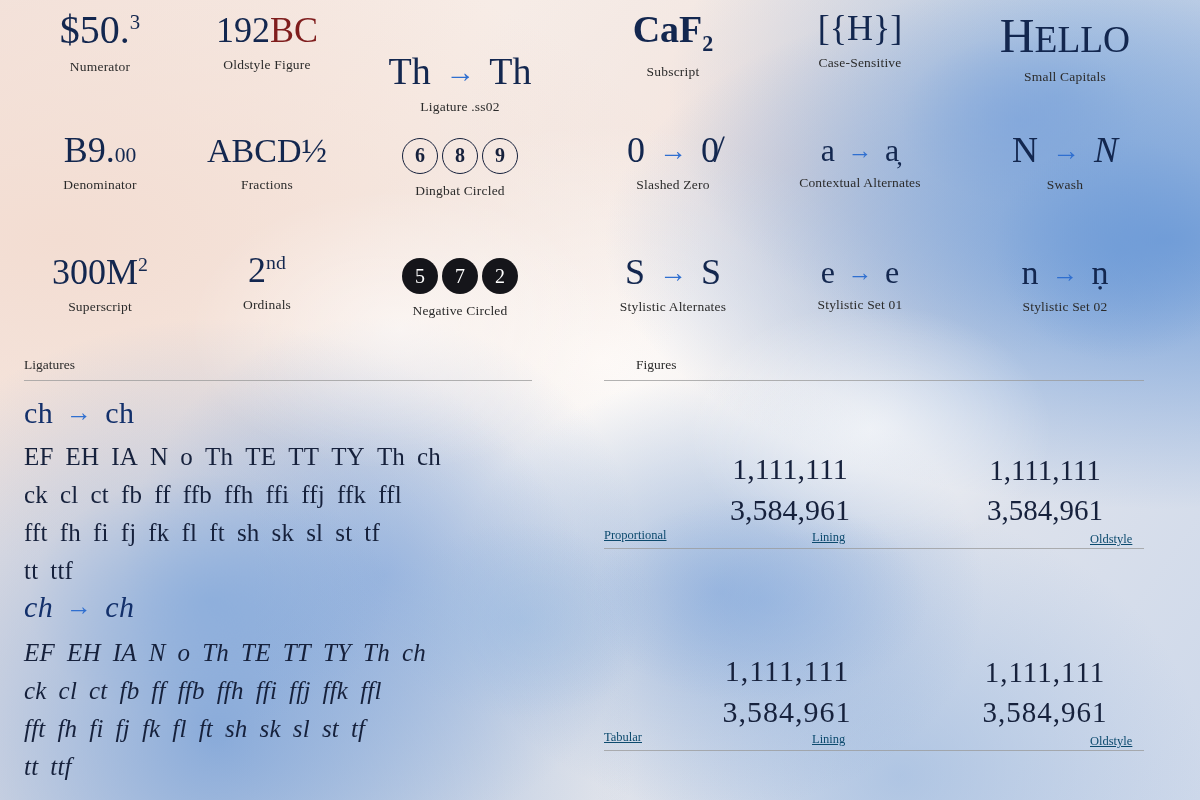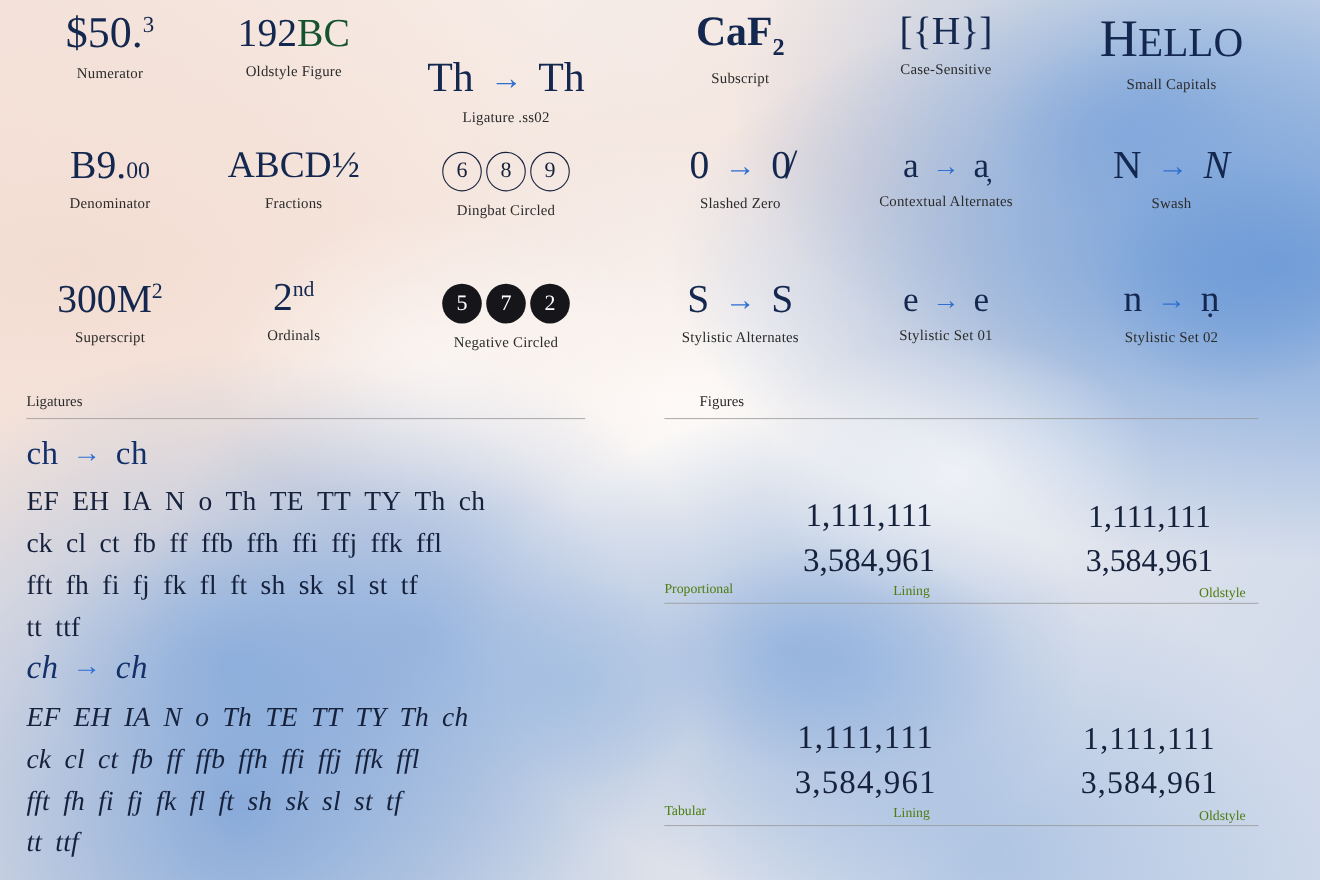--- a/index.html
+++ b/index.html
@@ -70,21 +70,21 @@
     white-space: nowrap;
     font-family: "Liberation Serif", serif;
   }
   .feature .cap {
     font-family: "Liberation Serif", serif;
     font-size: 13.5px;
     color: #2b2b2b;
     margin-top: 9px;
     letter-spacing: 0.2px;
   }
-  .blue { color: #14532d; }
+  .blue { color: #7f1d1d; }
 
   
   .arrow {
     color: #2f6fd0;
     font-size: 0.78em;
     vertical-align: 0.08em;
     padding: 0 0.18em;
   }
 
   
@@ -149,21 +149,22 @@
     color: #16213c;
     font-size: 30px;
     line-height: 1.38;
     text-align: center;
     white-space: nowrap;
   }
   .fig-num.osf { font-size: 29px; }
   .fig-label {
     position: absolute;
     font-size: 12.5px;
-    color: #4d7c0f;
+    color: #0c4a6e;
+    text-decoration: underline;
   }
   .fig-tab { font-family: "Liberation Serif", serif; }
 </style>
 </head>
 <body>
 
 <div id="bg"></div>
 <div id="bg2"></div>
 
 <div class="content">
@@ -195,21 +196,21 @@
       </div>
       <div class="feature" style="left: 0px; top: 132px;">
         <div class="glyph" style="font-size: 36px;">B9.<span style="font-size:0.6em">00</span></div>
         <div class="cap">Denominator</div>
       </div>
       <div class="feature" style="left: 167px; top: 134px;">
         <div class="glyph" style="font-size: 34px;">ABCD½</div>
         <div class="cap">Fractions</div>
       </div>
       <div class="feature" style="left: 360px; top: 138px;">
-        <div class="glyph" style="font-size: 20px;"><span class="circ">6</span><span class="circ">8</span><span class="circ">9</span></div>
+        <div class="glyph" style="font-size: 20px; font-weight: bold;"><span class="circ">6</span><span class="circ">8</span><span class="circ">9</span></div>
         <div class="cap">Dingbat Circled</div>
       </div>
       <div class="feature" style="left: 573px; top: 132px;">
         <div class="glyph" style="font-size: 36px;">0 <span class="arrow">→</span> 0̸</div>
         <div class="cap">Slashed Zero</div>
       </div>
       <div class="feature" style="left: 965px; top: 132px;">
         <div class="glyph" style="font-size: 36px;">N <span class="arrow">→</span> <span style="font-style:italic">N</span></div>
         <div class="cap">Swash</div>
       </div>

